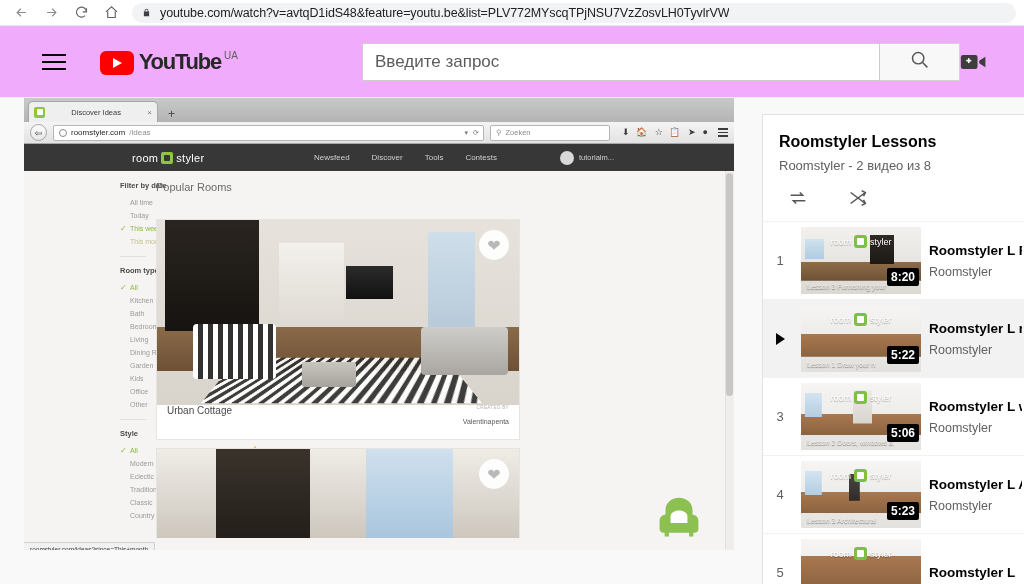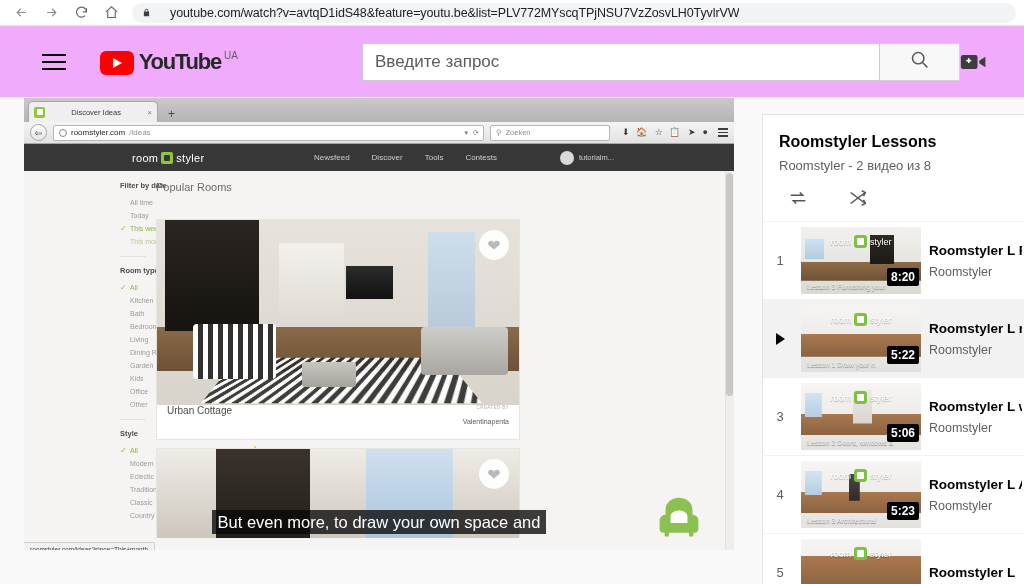--- a/index.html
+++ b/index.html
@@ -21,21 +21,21 @@
     width: 26px; height: 24px;
     display: flex; align-items: center; justify-content: center;
     color: #9aa0a6; flex: none;
   }
   .nav-btn svg { display: block; }
   .omnibox {
     flex: 1; height: 20px;
     background: #f1f3f4;
     border-radius: 10px;
     display: flex; align-items: center;
-    padding: 0 10px; gap: 19px;
+    padding: 0 10px; gap: 9px;
     margin-left: 4px;
   }
   .lock-icon { flex: none; display: flex; align-items: center; }
   .omnibox-url {
     font-size: 12.5px; color: #202124;
     white-space: nowrap; overflow: hidden;
     letter-spacing: -0.1px;
   }
 
   
@@ -764,21 +764,20 @@
       </div>
 
       <div class="rs-statusbar">roomstyler.com/ideas?since=This+month</div>
 
       <div class="rs-scrollbar">
         <div class="rs-scrollthumb"></div>
       </div>
     </div>
 
     <div class="captions">
-      <div class="caption-line">But even more, to draw your own space and</div>
     </div>
   </div>
 
   <div class="playlist">
     <div class="pl-card">
       <div class="pl-header">
         <div class="pl-title">Roomstyler Lessons</div>
         <div class="pl-sub">Roomstyler - 2 видео из 8</div>
         <div class="pl-controls">
           <span class="pl-ctrl">

